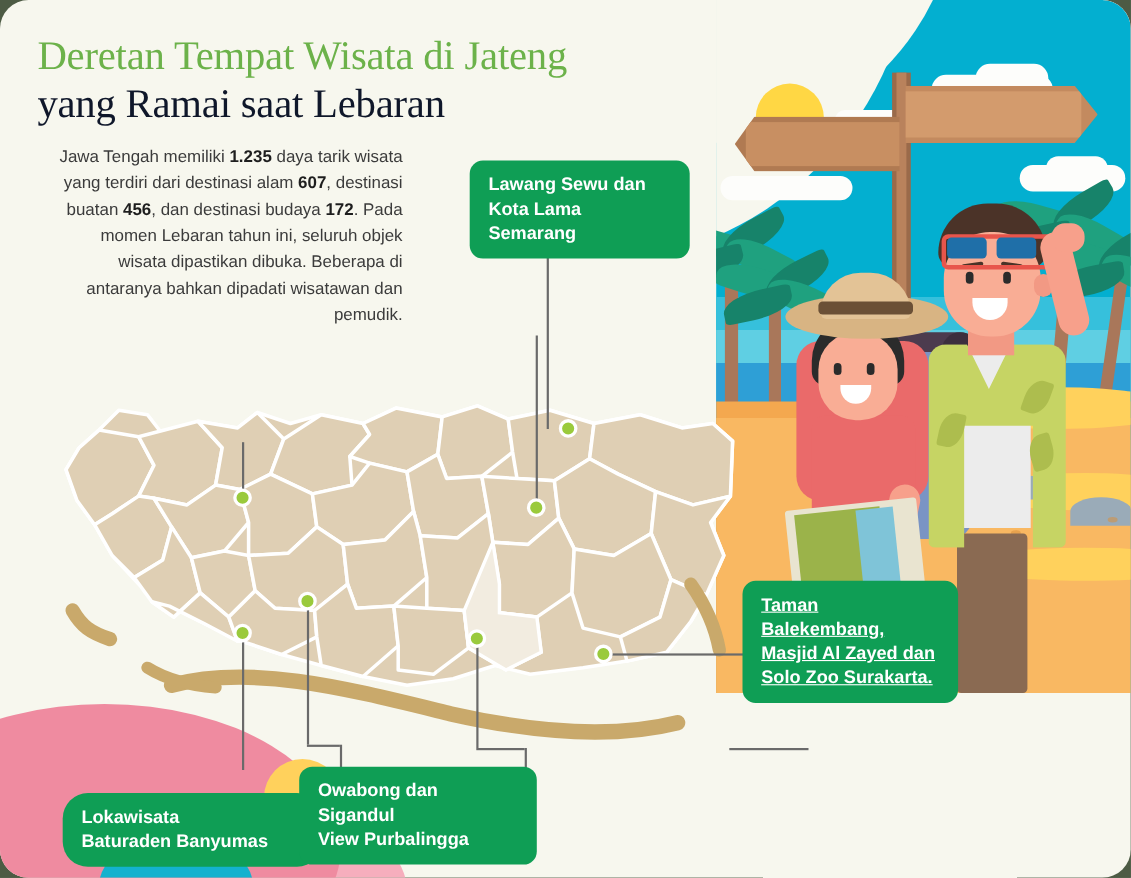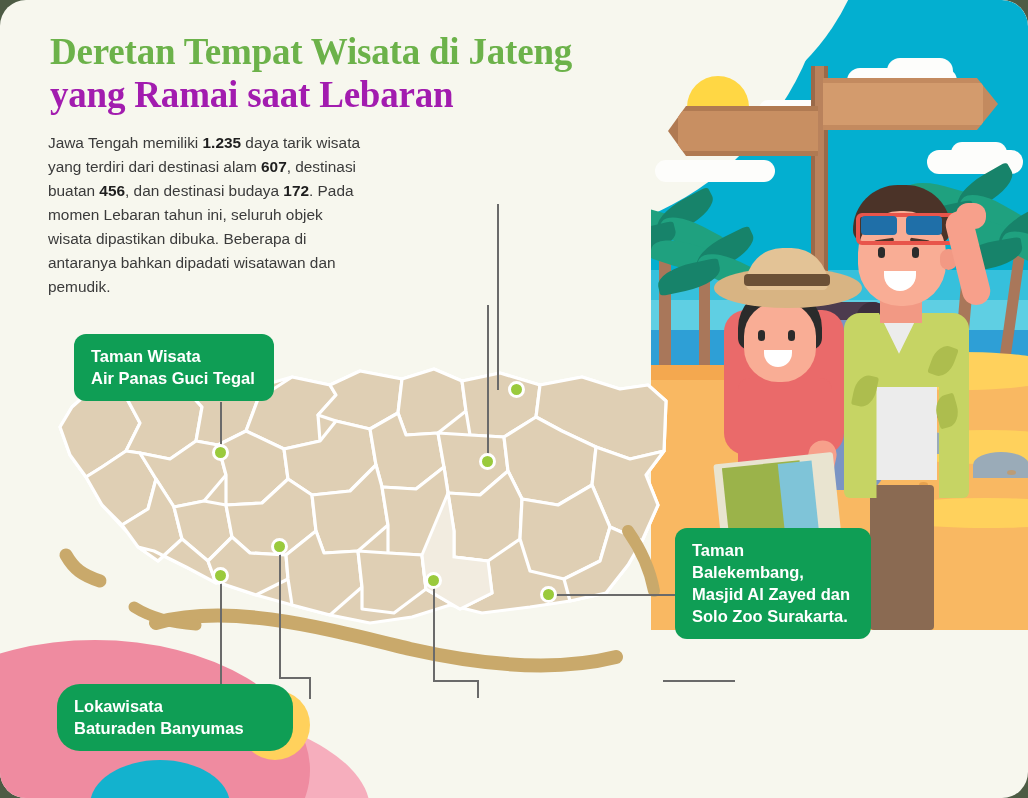--- a/index.html
+++ b/index.html
@@ -86,25 +86,25 @@
   .woman .mapg{position:absolute;left:10px;top:214px;width:78px;height:82px;background:#9bb34a;transform:rotate(-6deg);}
   .woman .mapb{position:absolute;left:66px;top:212px;width:34px;height:84px;background:#7fc4d8;transform:rotate(-6deg);}
 
   
   .blobPinkL{position:absolute;left:-120px;top:640px;width:430px;height:260px;background:#ef8ba0;border-radius:50%;}
   .blobPinkL2{position:absolute;left:-150px;top:700px;width:520px;height:220px;background:#f6aebd;border-radius:50%;}
   .blobCyan{position:absolute;left:90px;top:760px;width:140px;height:90px;background:#13b2ce;border-radius:50%;}
   .blobYellow{position:absolute;left:240px;top:690px;width:70px;height:70px;background:#ffd15c;border-radius:50%;}
 
   
-  .title{position:absolute;left:50px;top:30px;width:640px;font-family:"Liberation Serif",serif;
-         font-weight:bold;font-size:37px;line-height:1.17;letter-spacing:-.2px;}
+  .title{position:absolute;left:34px;top:30px;width:640px;font-family:"Liberation Serif",serif;
+         font-weight:normal;font-size:37px;line-height:1.17;letter-spacing:-.2px;}
   .title .l1{color:#6cb24a;display:block;}
-  .title .l2{color:#a21caf;display:block;}
-  .body-text{position:absolute;left:48px;top:131px;width:318px;font-size:15.4px;line-height:1.56;color:#3b3b3b;}
+  .title .l2{color:#0f172a;display:block;}
+  .body-text{position:absolute;left:48px;top:131px;width:318px;font-size:15.4px;line-height:1.56;color:#3b3b3b;text-align:right;}
   .body-text b{font-weight:bold;color:#1e1e1e;}
 
   
   .mapwrap{position:absolute;left:30px;top:355px;width:640px;height:340px;}
   .mapwrap svg{width:100%;height:100%;display:block;}
 
   
   .conn{position:absolute;background:#6a6a6a;}
   .connv{width:1.6px;}
   .connh{height:1.6px;}
@@ -305,33 +305,35 @@
   <div class="conn connv" style="left:220px;top:582px;height:118px;"></div>
 
   <div class="dot" style="left:212px;top:444px;"></div>
   <div class="dot" style="left:508px;top:381px;"></div>
   <div class="dot" style="left:479px;top:453px;"></div>
   <div class="dot" style="left:271px;top:538px;"></div>
   <div class="dot" style="left:212px;top:567px;"></div>
   <div class="dot" style="left:425px;top:572px;"></div>
   <div class="dot" style="left:540px;top:586px;"></div>
 
-
-
-  <div class="label" style="left:74px;top:334px;width:200px;">Taman Wisata
-Air Panas Guci Tegal</div>
-
-  <div class="label" style="left:675px;top:528px;width:196px;">Taman Balekembang,
+  <div class="label" style="left:427px;top:146px;width:200px;">Lawang Sewu dan
+Kota Lama Semarang</div>
+
+
+
+  <div class="label" style="left:675px;top:528px;width:196px;text-decoration:underline;">Taman Balekembang,
 Masjid Al Zayed dan
 Solo Zoo Surakarta.</div>
 
 
-  <div class="label" style="left:57px;top:684px;width:236px;border-radius:23px;">Lokawisata
+  <div class="label" style="left:57px;top:721px;width:236px;border-radius:23px;">Lokawisata
 Baturaden Banyumas</div>
 
+  <div class="label" style="left:272px;top:697px;width:216px;">Owabong dan Sigandul
+View Purbalingga</div>
 
   <div class="title">
     <span class="l1">Deretan Tempat Wisata di Jateng</span>
     <span class="l2">yang Ramai saat Lebaran</span>
   </div>
 
   <div class="body-text">
     <span>Jawa Tengah memiliki </span><b>1.235</b><span> daya tarik wisata yang terdiri dari destinasi alam </span><b>607</b><span>, destinasi buatan </span><b>456</b><span>, dan destinasi budaya </span><b>172</b><span>. Pada momen Lebaran tahun ini, seluruh objek wisata dipastikan dibuka. Beberapa di antaranya bahkan dipadati wisatawan dan pemudik.</span>
   </div>
 

